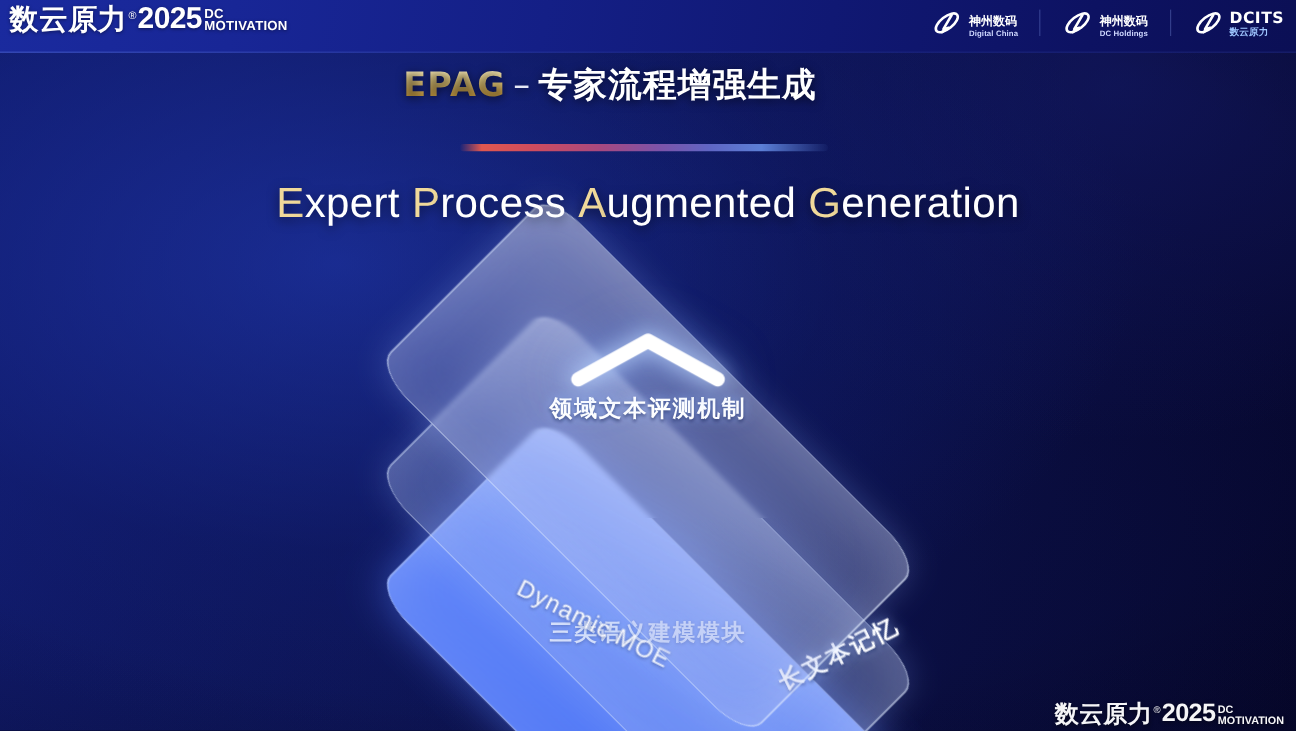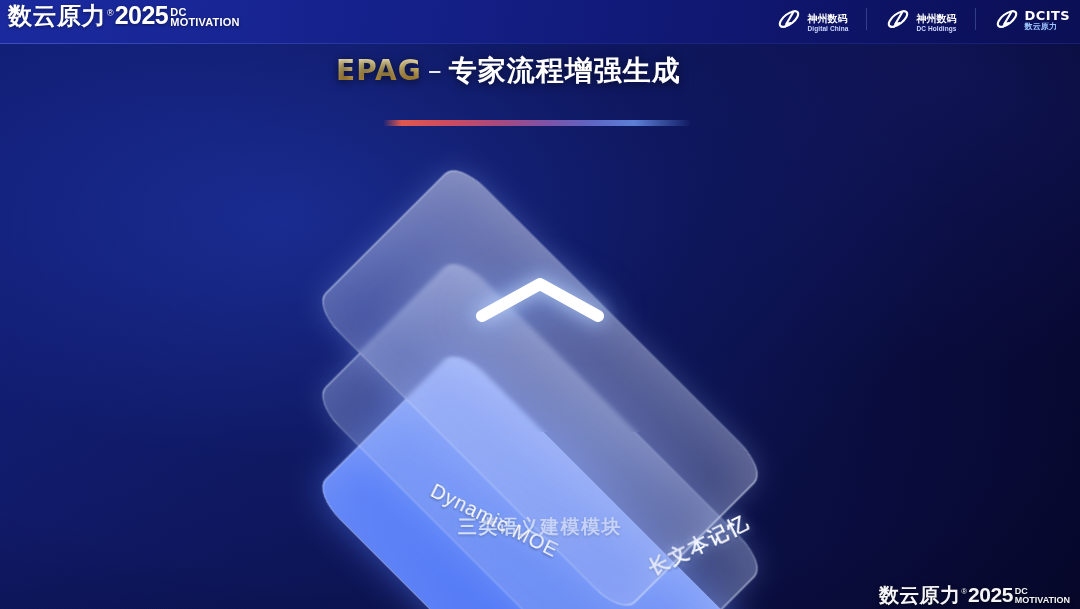--- a/index.html
+++ b/index.html
@@ -218,20 +218,21 @@
     </div>
   </div>
 
 
   <div class="maintitle">
     <span class="gold">EPAG</span><span class="dash">–</span><span class="cn">专家流程增强生成</span>
   </div>
 
   <div class="rule"></div>
 
+  <div class="subtitle"><span class="c">E</span><span class="w">xpert</span><span class="w">&nbsp;</span><span class="c">P</span><span class="w">rocess</span><span class="w">&nbsp;</span><span class="c">A</span><span class="w">ugmented</span><span class="w">&nbsp;</span><span class="c">G</span><span class="w">eneration</span></div>
 
   <div class="diagram">
 
     <div class="glowpool"></div>
 
     <div class="layer l-bot">
       <div class="plate"></div>
       <div class="lbl lbl-bot">三类语义建模模块</div>
     </div>
 
@@ -241,20 +242,21 @@
       <div class="lbl lbl-mdr">长文本记忆</div>
     </div>
 
     <div class="layer l-top">
       <div class="plate"></div>
       <div class="chev">
         <svg viewBox="0 0 132 54">
           <path d="M8 44 L66 12 L124 44" fill="none" stroke="#ffffff" stroke-width="12" stroke-linecap="round" stroke-linejoin="round"></path>
         </svg>
       </div>
+      <div class="lbl lbl-top">领域文本评测机制</div>
     </div>
 
   </div>
 
   <div class="watermark">
     <span class="cn">数云原力</span>
     <span class="reg">®</span>
     <span class="yr">2025</span>
     <span class="stk">
       <span class="dc">DC</span>

